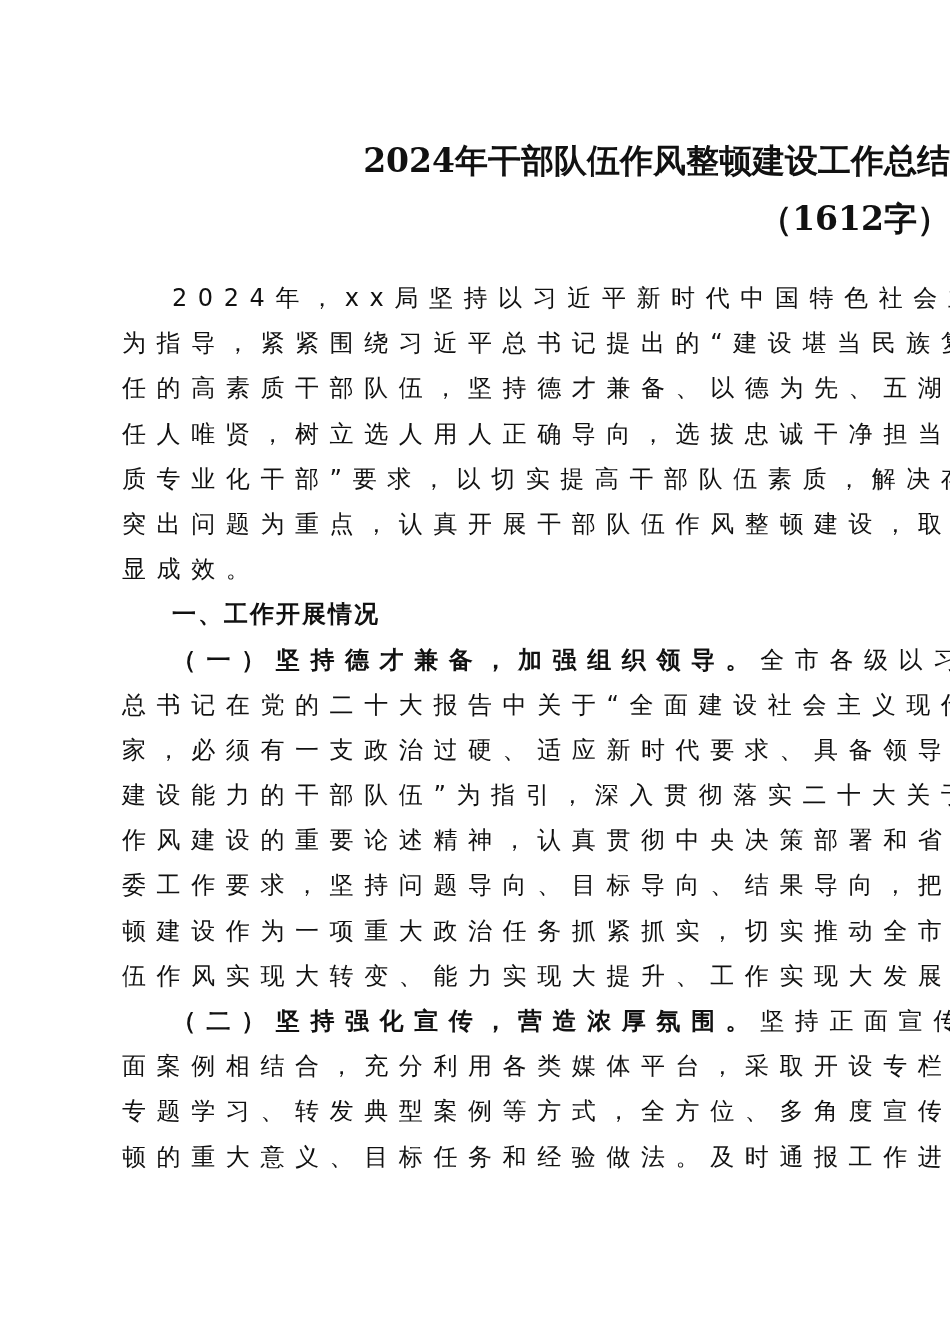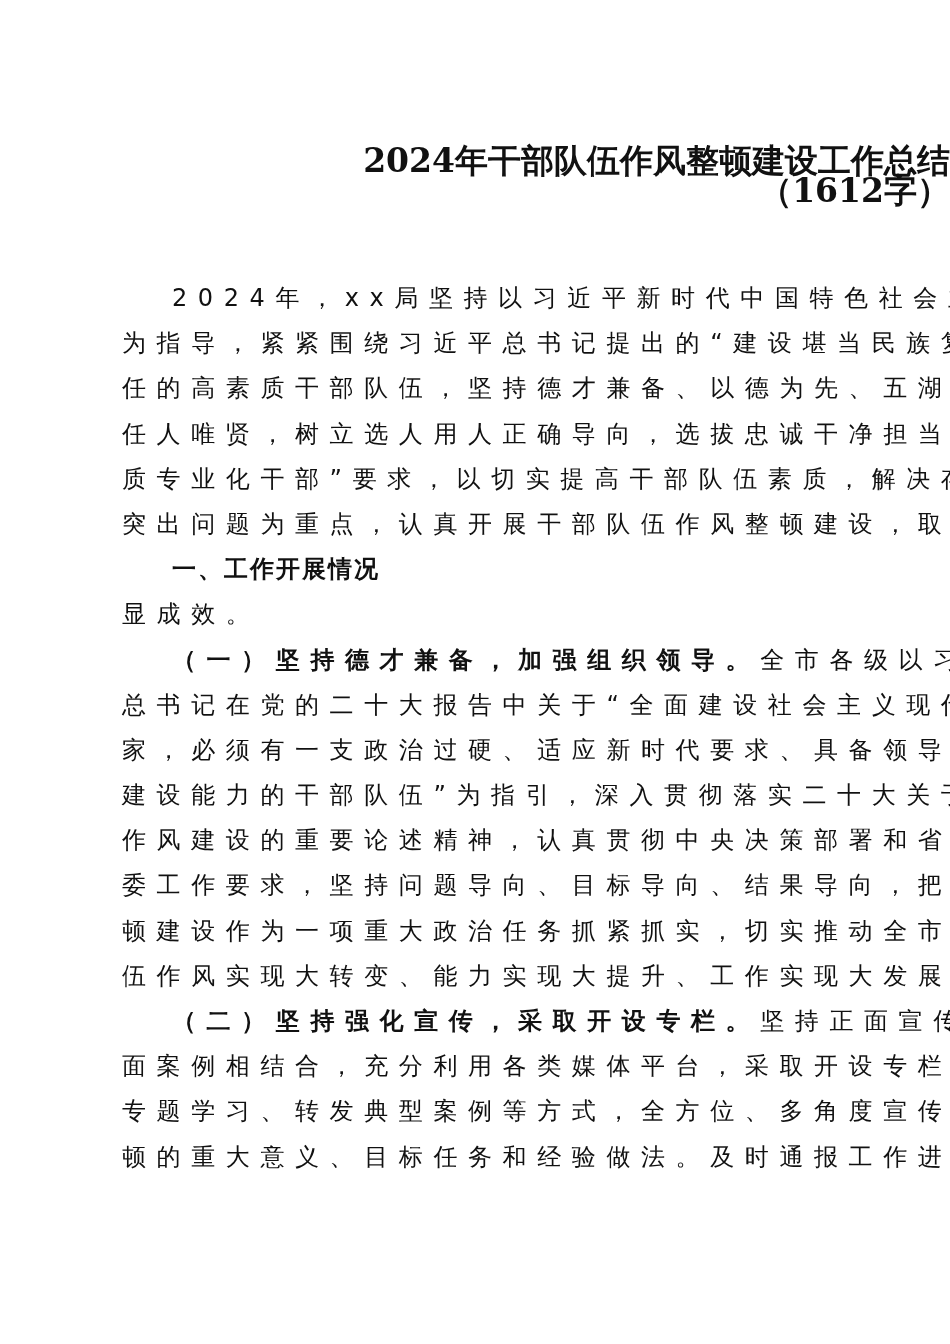--- a/index.html
+++ b/index.html
@@ -4,21 +4,21 @@
 <style>
   html, body { margin: 0; padding: 0; background: #ffffff; }
   body { width: 950px; height: 1344px; position: relative; overflow: hidden; color: #111; }
   .page { position: absolute; left: 0; top: 0; width: 950px; height: 1344px; background: #fff; }
   .title {
     position: absolute; left: 0; width: 950px; text-align: right;
     font-family: "DejaVu Serif", "Liberation Serif", serif;
     font-weight: bold; font-size: 33px; line-height: 46px; letter-spacing: 0px;
   }
   .title.t1 { top: 138px; }
-  .title.t2 { top: 168px; }
+  .title.t2 { top: 196px; }
   .body {
     position: absolute; left: 122px; top: 276px; width: 710px;
   }
   .line {
     height: 45.2px; line-height: 45.2px; white-space: nowrap;
     font-family: "DejaVu Sans", "Liberation Sans", sans-serif;
     font-size: 24px; letter-spacing: 10.6px; color: #111;
   }
   .line.indent { padding-left: 50px; }
   .heading { font-weight: bold; letter-spacing: 2px; padding-left: 50px; font-size: 24px; }
@@ -31,31 +31,31 @@
   <div class="title t1">2024年干部队伍作风整顿建设工作总结</div>
   <div class="title t2">（1612字）</div>
 
   <div class="body">
     <div class="line indent">2024年，xx局坚持以习近平新时代中国特色社会主义思想</div>
     <div class="line">为指导，紧紧围绕习近平总书记提出的“建设堪当民族复兴重</div>
     <div class="line">任的高素质干部队伍，坚持德才兼备、以德为先、五湖四海、</div>
     <div class="line">任人唯贤，树立选人用人正确导向，选拔忠诚干净担当的高素</div>
     <div class="line">质专业化干部”要求，以切实提高干部队伍素质，解决存在的</div>
     <div class="line">突出问题为重点，认真开展干部队伍作风整顿建设，取得了明</div>
+    <div class="line">显成效。</div>
+
     <div class="line heading">一、工作开展情况</div>
-
-    <div class="line">显成效。</div>
 
     <div class="line indent"><span class="sub">（一）坚持德才兼备，加强组织领导。</span><span>全市各级以习近平</span></div>
     <div class="line">总书记在党的二十大报告中关于“全面建设社会主义现代化国</div>
     <div class="line">家，必须有一支政治过硬、适应新时代要求、具备领导现代化</div>
     <div class="line">建设能力的干部队伍”为指引，深入贯彻落实二十大关于加强</div>
     <div class="line">作风建设的重要论述精神，认真贯彻中央决策部署和省委、市</div>
     <div class="line">委工作要求，坚持问题导向、目标导向、结果导向，把作风整</div>
     <div class="line">顿建设作为一项重大政治任务抓紧抓实，切实推动全市干部队</div>
     <div class="line">伍作风实现大转变、能力实现大提升、工作实现大发展。</div>
 
-    <div class="line indent"><span class="sub">（二）坚持强化宣传，采取开设专栏。</span><span>坚持正面宣传和反</span></div>
+    <div class="line indent"><span class="sub">（二）坚持强化宣传，营造浓厚氛围。</span><span>坚持正面宣传和反</span></div>
     <div class="line">面案例相结合，充分利用各类媒体平台，采取开设专栏、组织</div>
     <div class="line">专题学习、转发典型案例等方式，全方位、多角度宣传作风整</div>
     <div class="line">顿的重大意义、目标任务和经验做法。及时通报工作进展，挖</div>
   </div>
 </div>
 
 </body></html>

